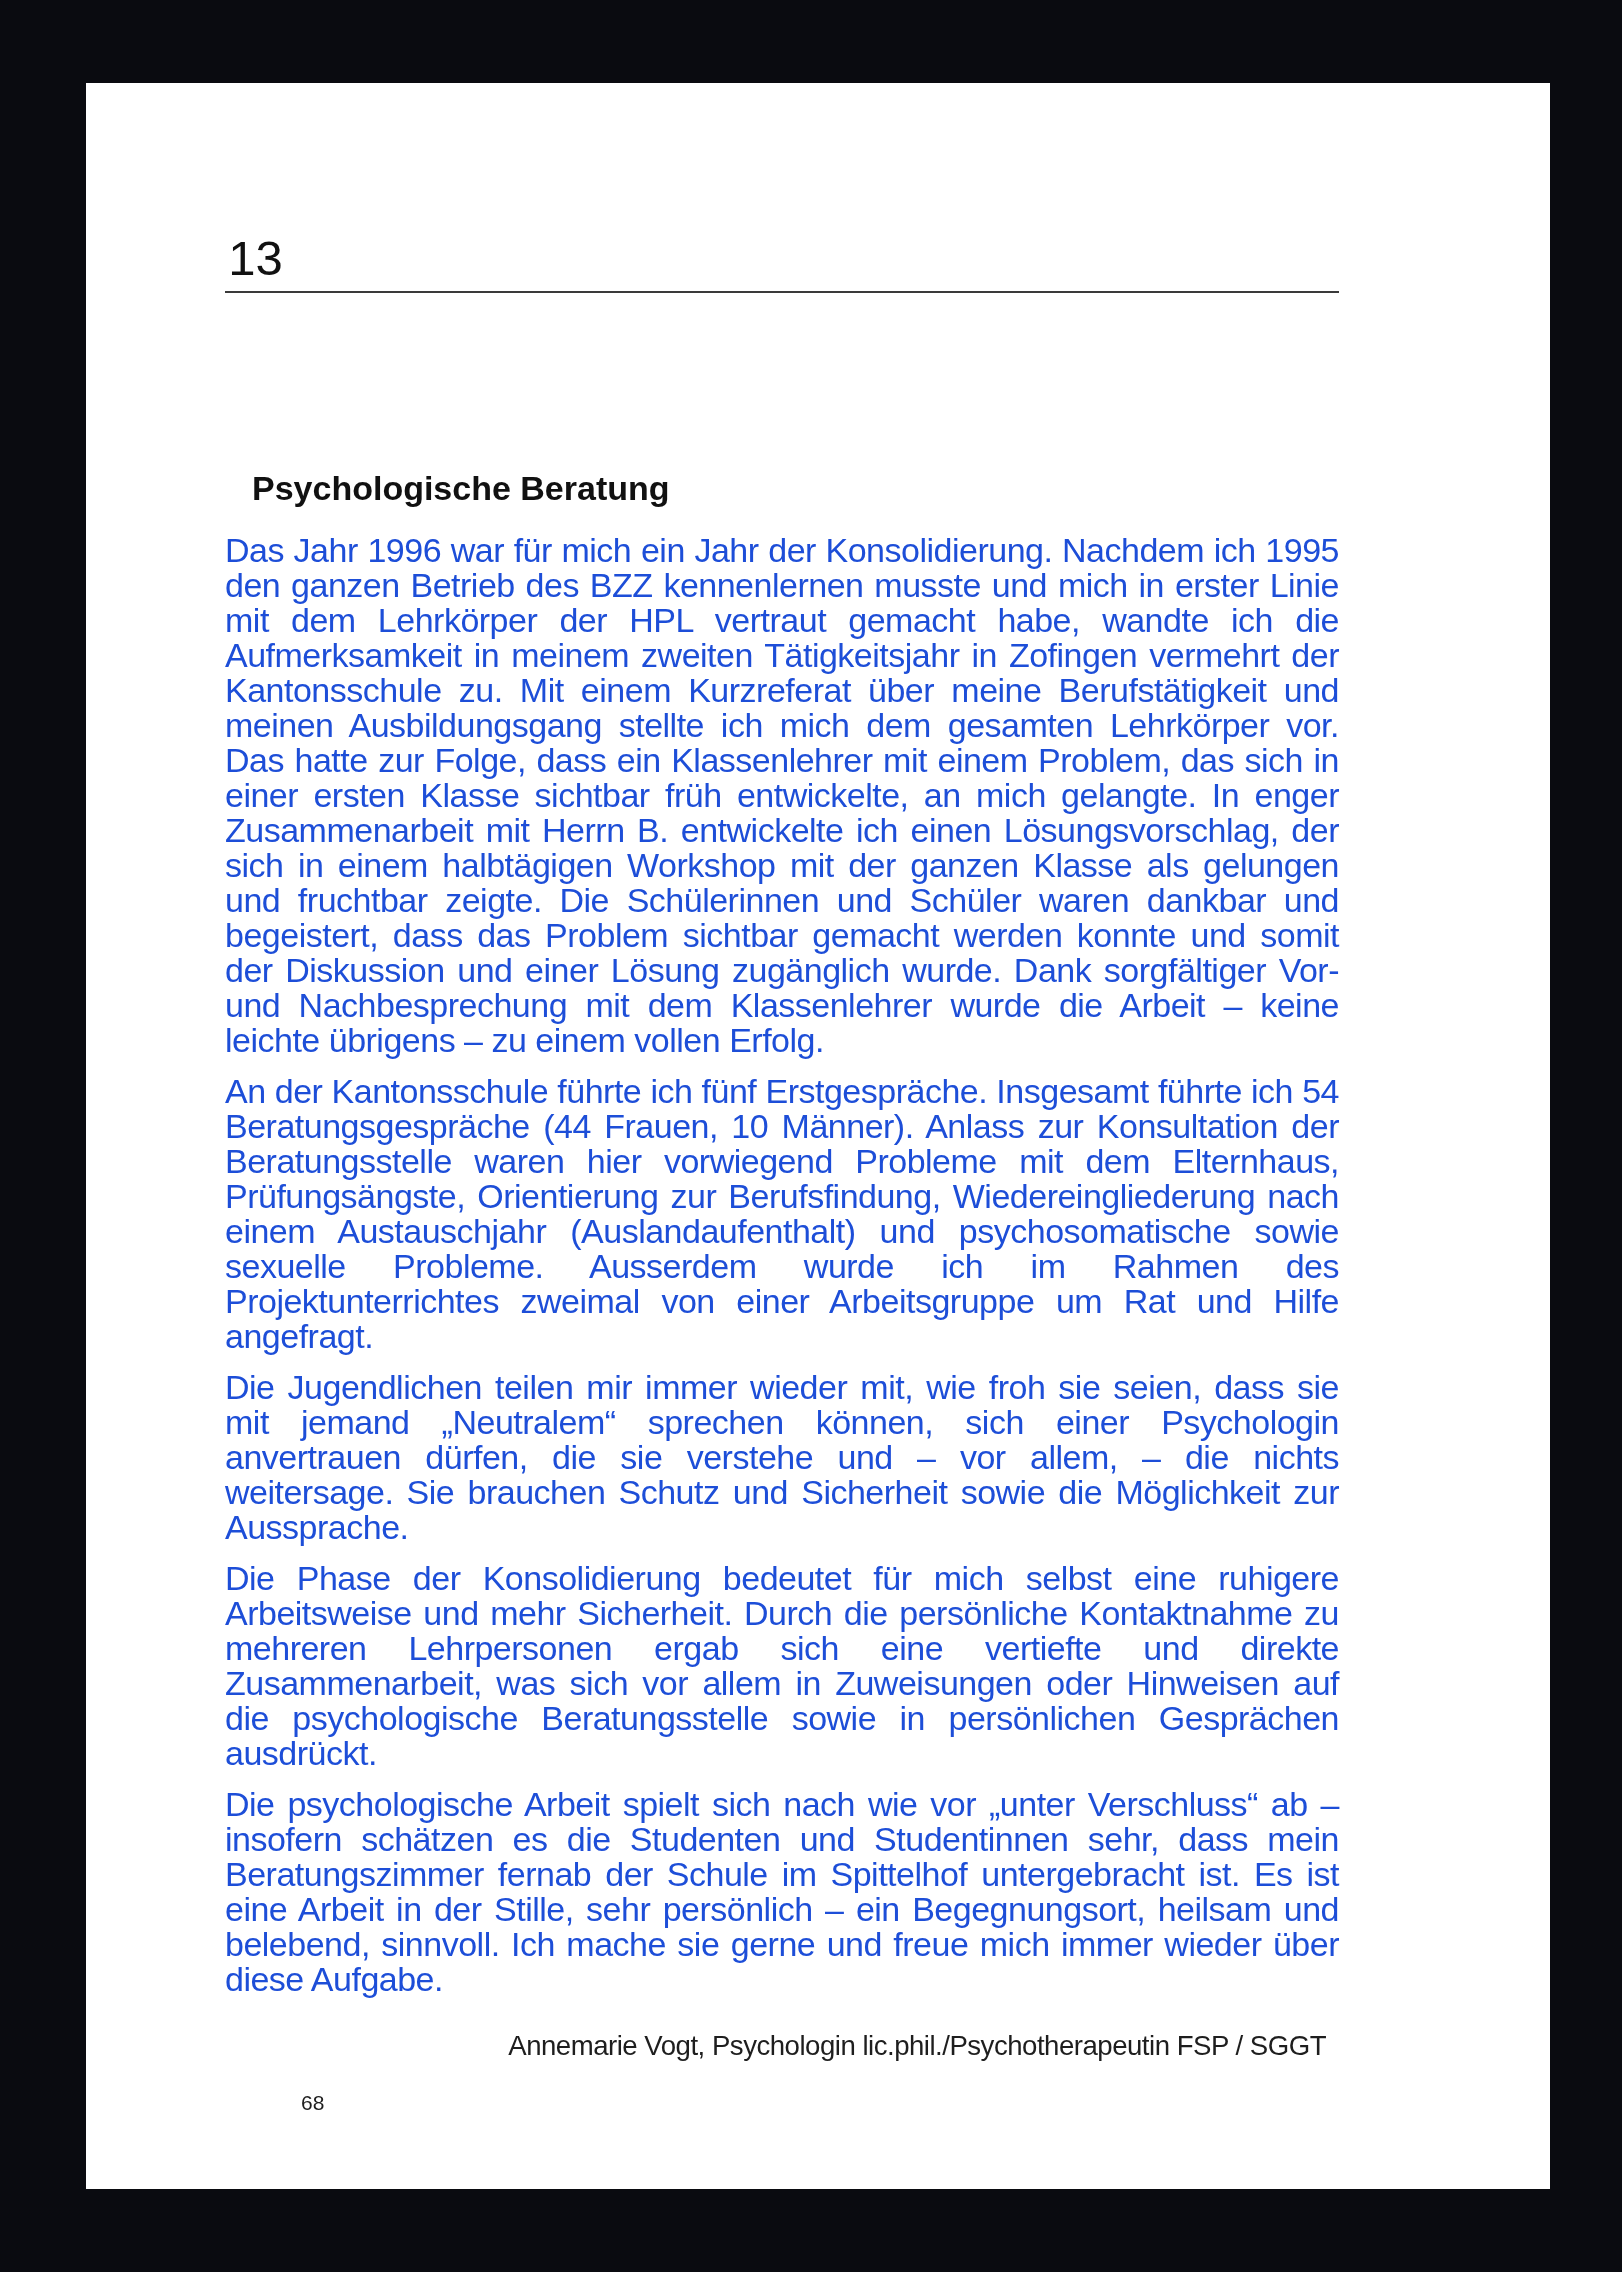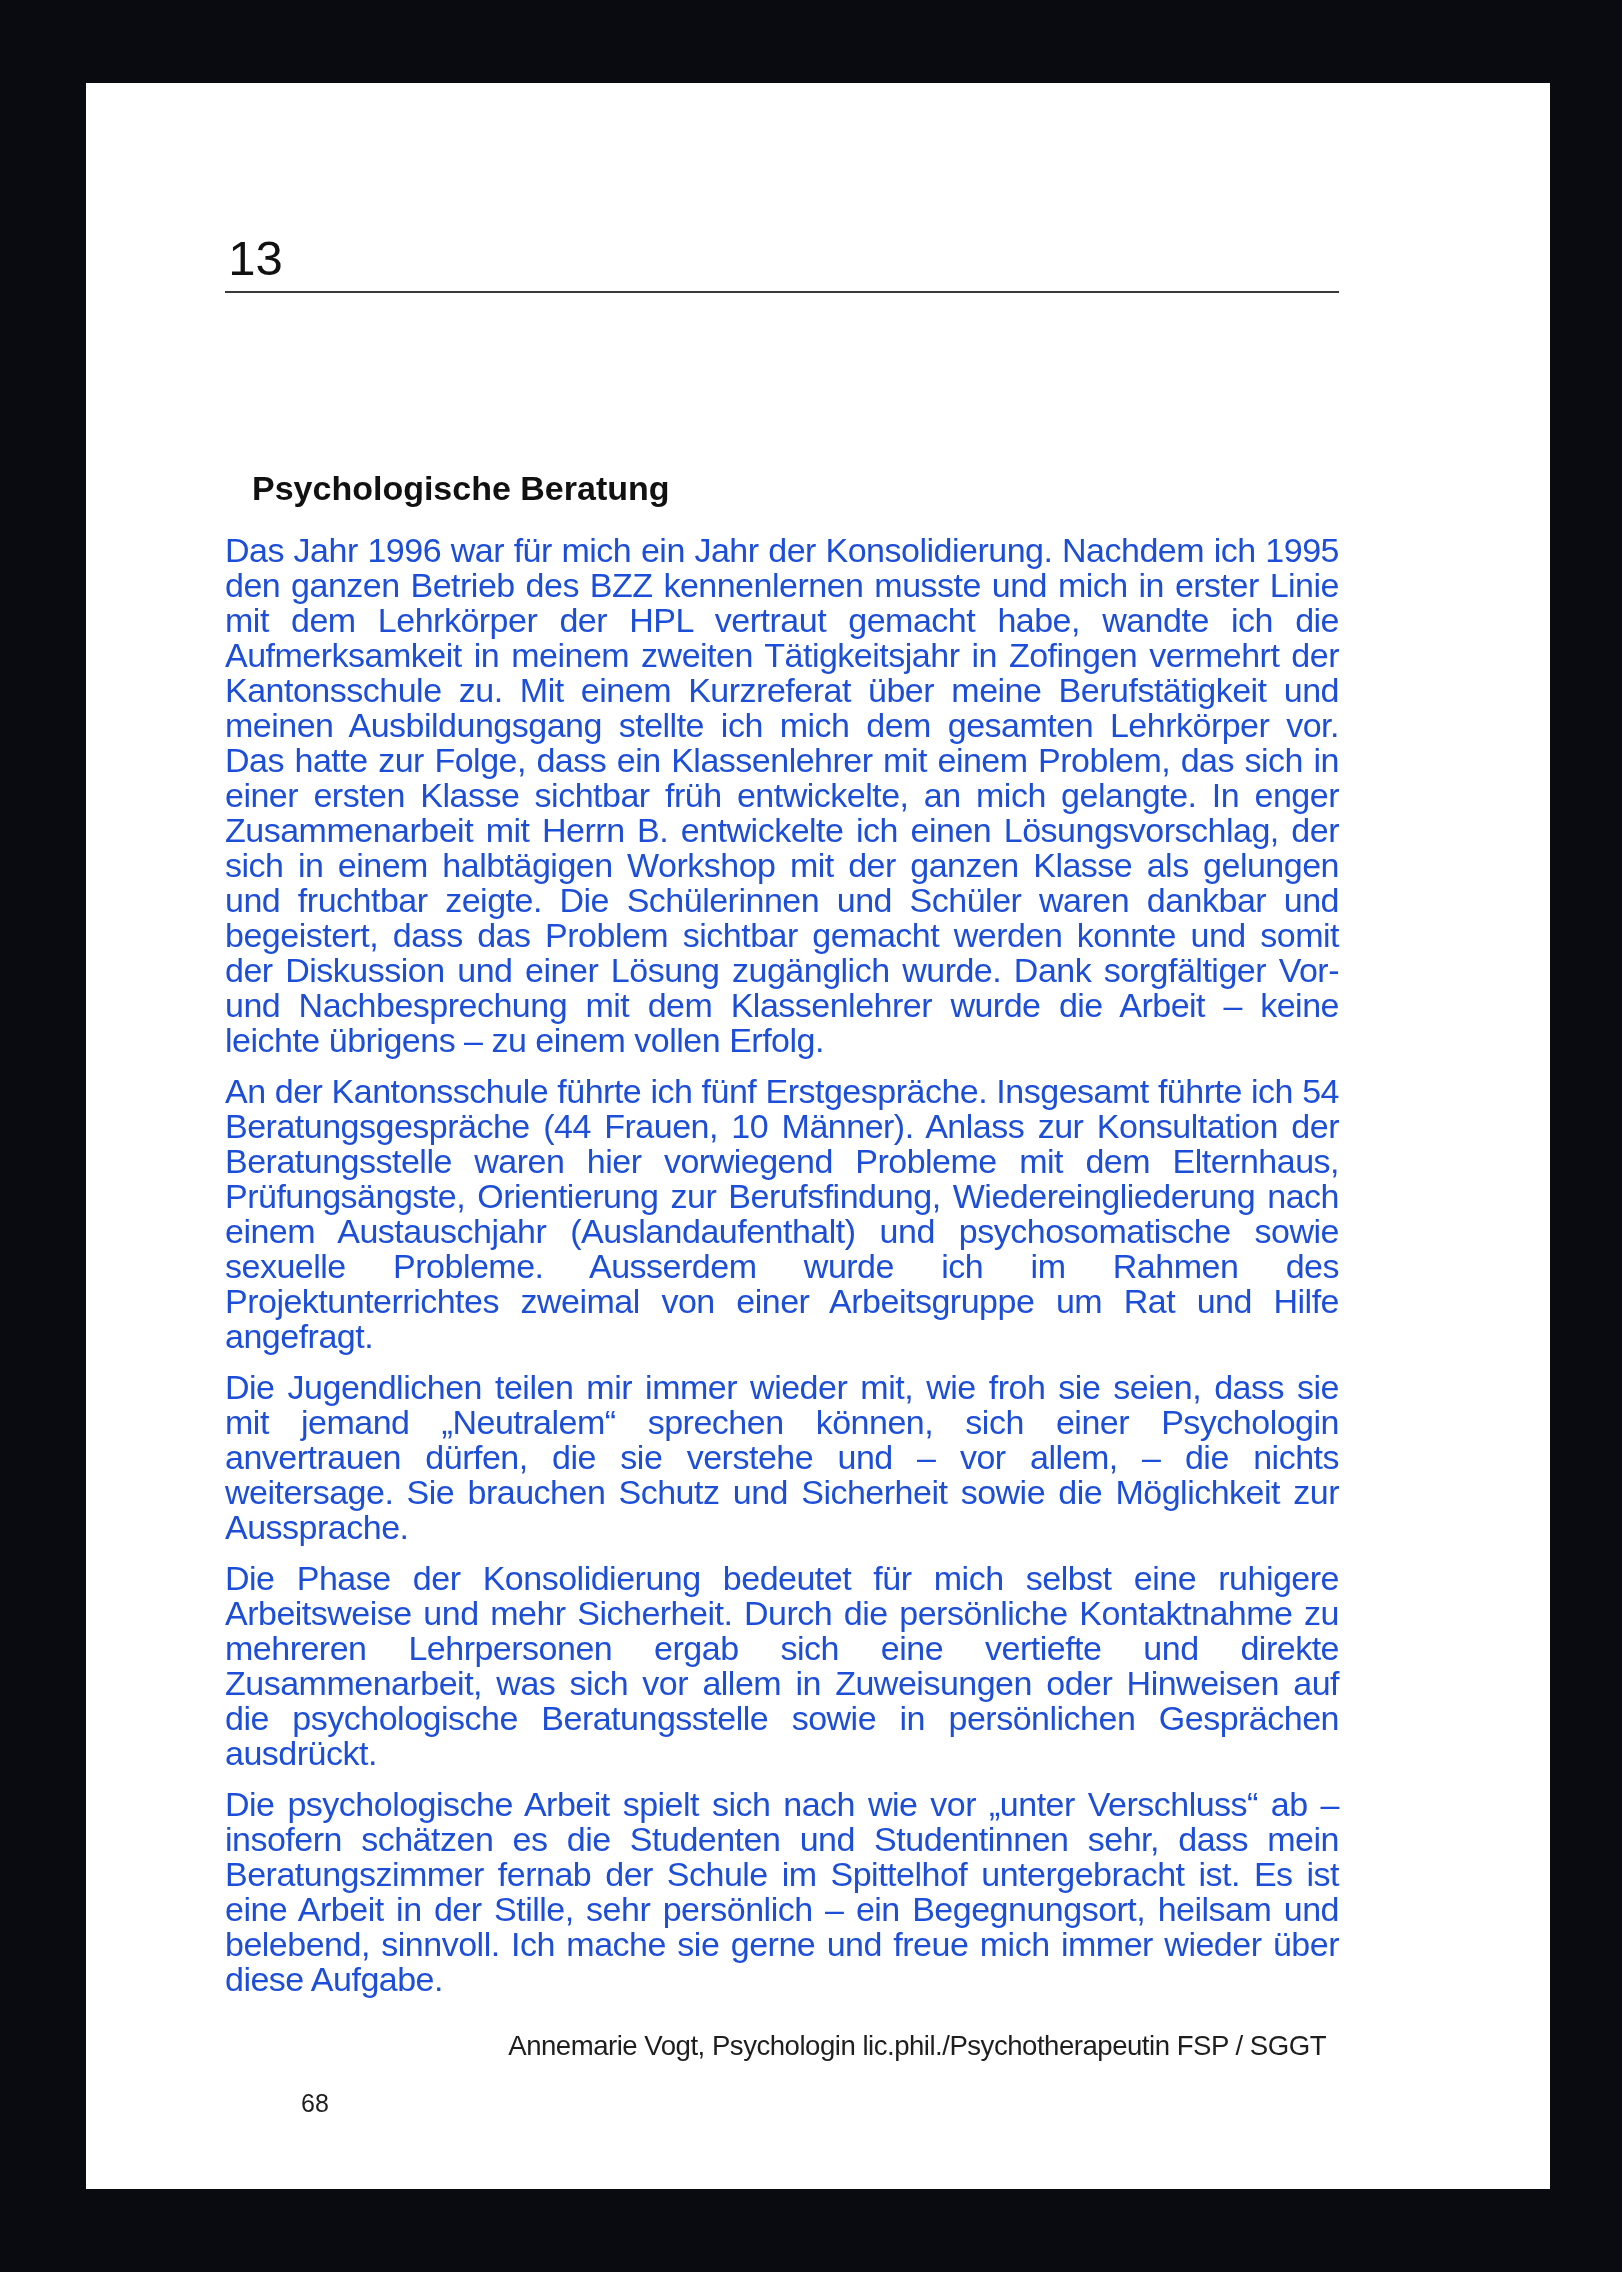--- a/index.html
+++ b/index.html
@@ -82,21 +82,21 @@
       font-size: 27.6px;
       line-height: 34px;
       color: #1e1e1e;
       padding-right: 13px;
       letter-spacing: -0.5px;
     }
     .page-number {
       position: absolute;
       left: 215px;
       top: 2004px;
-      font-size: 25px;
+      font-size: 21px;
       line-height: 32px;
       color: #1e1e1e;
       font-family: "Liberation Sans", sans-serif;
     }
   </style>
 </head>
 <body>
 
 <div class="page">
   <div class="content">

